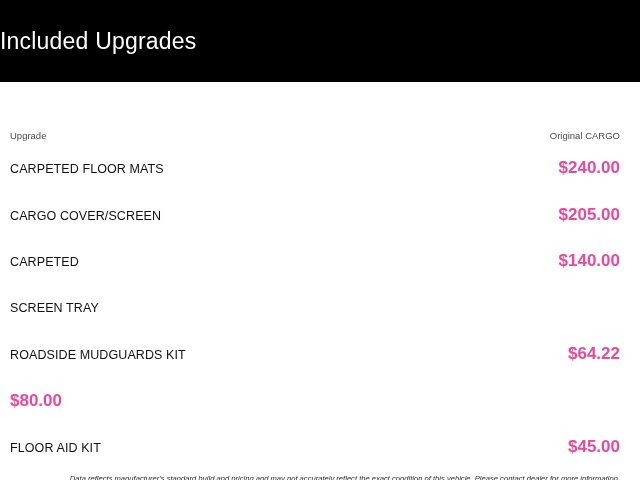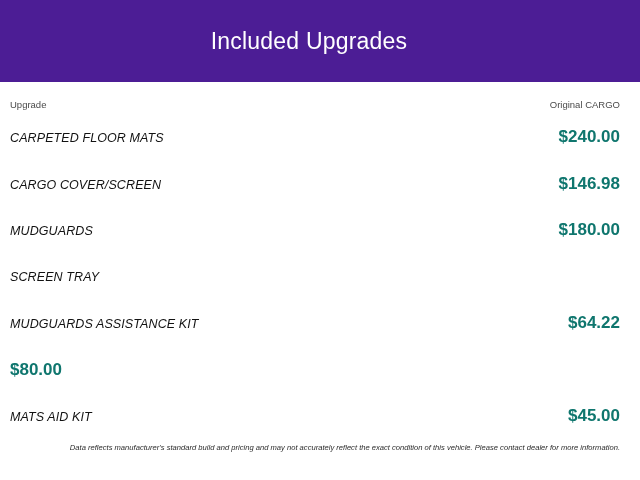--- a/index.html
+++ b/index.html
@@ -15,26 +15,26 @@
     overflow: hidden;
   }
   .page {
     width: 640px;
     height: 480px;
     display: flex;
     flex-direction: column;
     background: #ffffff;
   }
   .header {
-    background: #4c1d95;
+    background: #000000;
     height: 82px;
     flex: 0 0 82px;
     display: flex;
     align-items: center;
-    justify-content: center;
+    justify-content: flex-start;
     box-sizing: border-box;
     padding-right: 22px;
   }
   .header-title {
     color: #ffffff;
     font-size: 23px;
     font-weight: 400;
     letter-spacing: 0.2px;
     line-height: 1;
   }
@@ -44,20 +44,21 @@
     padding: 0 20px 0 10px;
     display: flex;
     flex-direction: column;
   }
   .col-head {
     display: flex;
     align-items: baseline;
     justify-content: space-between;
     padding-top: 17px;
     padding-bottom: 3px;
+    margin-top: 31px;
   }
   .col-head-left, .col-head-right {
     font-size: 9.5px;
     color: #4a4a4a;
     font-weight: 400;
   }
   .rows {
     display: flex;
     flex-direction: column;
   }
@@ -66,26 +67,25 @@
     align-items: baseline;
     justify-content: space-between;
     height: 46.5px;
   }
   .row-name {
     font-size: 12.5px;
     font-weight: 400;
     color: #121212;
     letter-spacing: 0.1px;
     padding-top: 17px;
-    font-style: italic;
   }
   .row-price {
     font-size: 17px;
     font-weight: bold;
-    color: #0f766e;
+    color: #ec4899;
     padding-top: 14px;
     white-space: nowrap;
   }
   .footnote {
     font-size: 7.6px;
     font-style: italic;
     color: #2b2b2b;
     line-height: 1.2;
     padding-top: 4px;
     padding-left: 1px;
@@ -110,43 +110,43 @@
 
     <div class="rows">
 
       <div class="row">
         <div class="row-name">CARPETED FLOOR MATS</div>
         <div class="row-price">$240.00</div>
       </div>
 
       <div class="row">
         <div class="row-name">CARGO COVER/SCREEN</div>
-        <div class="row-price">$146.98</div>
+        <div class="row-price">$205.00</div>
       </div>
 
       <div class="row">
-        <div class="row-name">MUDGUARDS</div>
-        <div class="row-price">$180.00</div>
+        <div class="row-name">CARPETED</div>
+        <div class="row-price">$140.00</div>
       </div>
 
       <div class="row">
         <div class="row-name">SCREEN TRAY</div>
       </div>
 
       <div class="row">
-        <div class="row-name">MUDGUARDS ASSISTANCE KIT</div>
+        <div class="row-name">ROADSIDE MUDGUARDS KIT</div>
         <div class="row-price">$64.22</div>
       </div>
 
       <div class="row">
         <div class="row-price">$80.00</div>
       </div>
 
       <div class="row">
-        <div class="row-name">MATS AID KIT</div>
+        <div class="row-name">FLOOR AID KIT</div>
         <div class="row-price">$45.00</div>
       </div>
 
     </div>
 
     <div class="footnote">Data reflects manufacturer's standard build and pricing and may not accurately reflect the exact condition of this vehicle. Please contact dealer for more information.</div>
 
   </div>
 </div>
 

